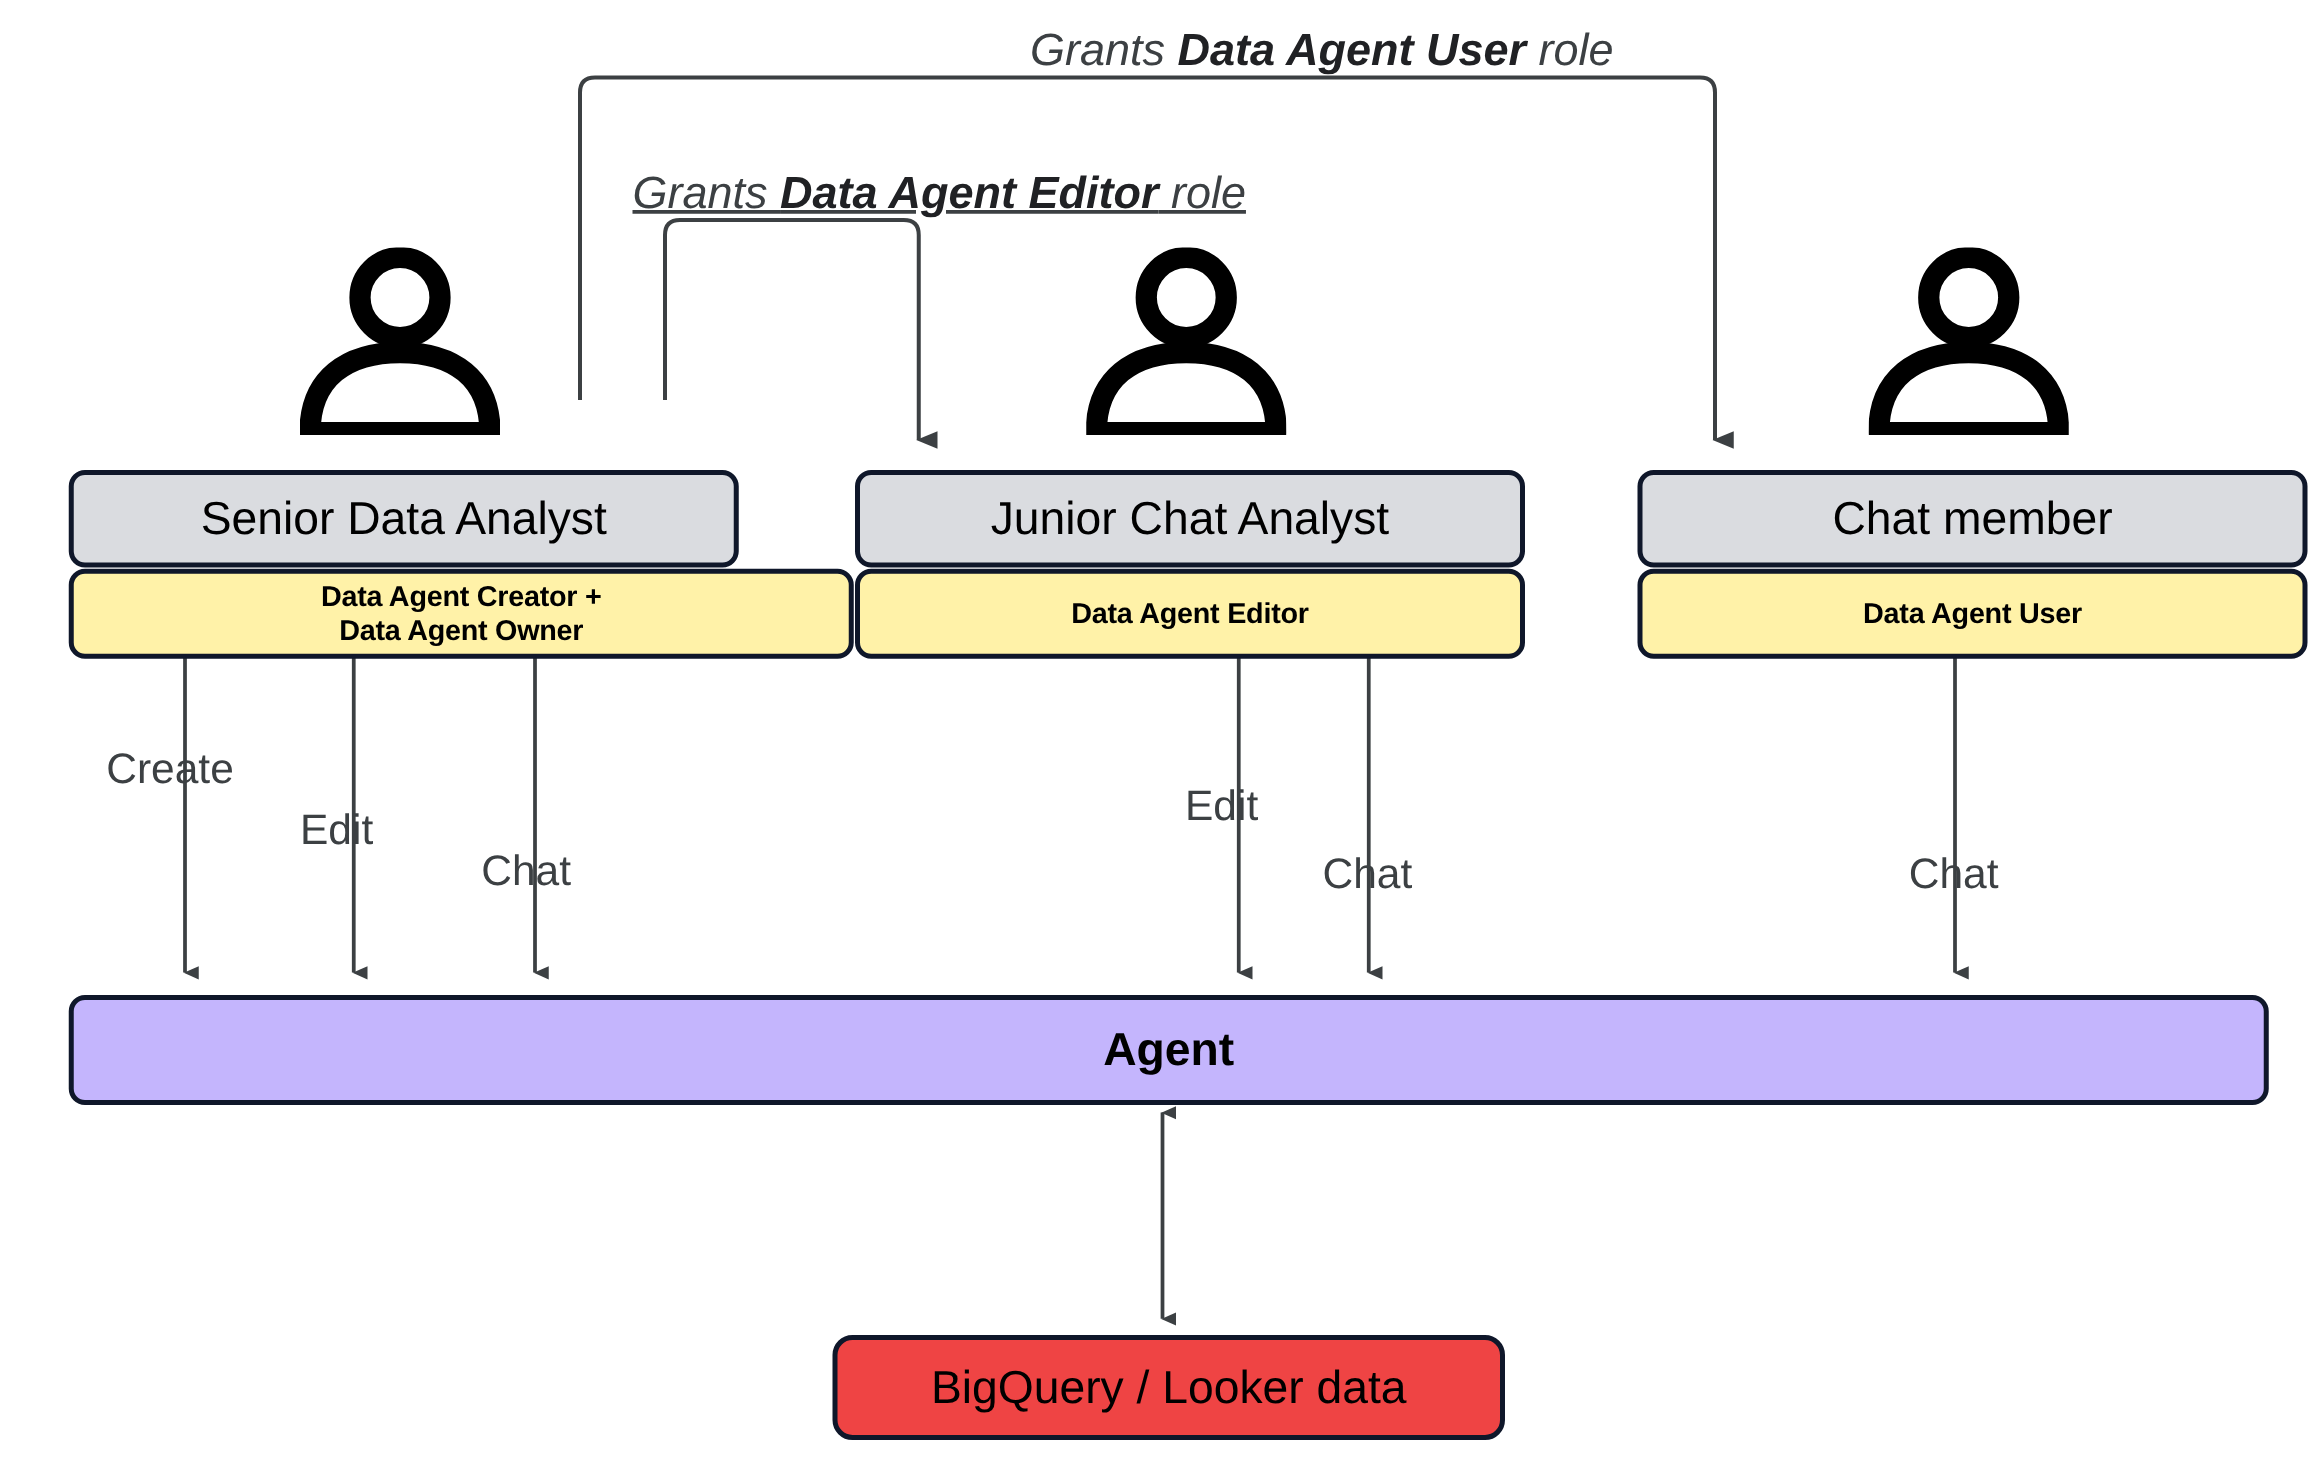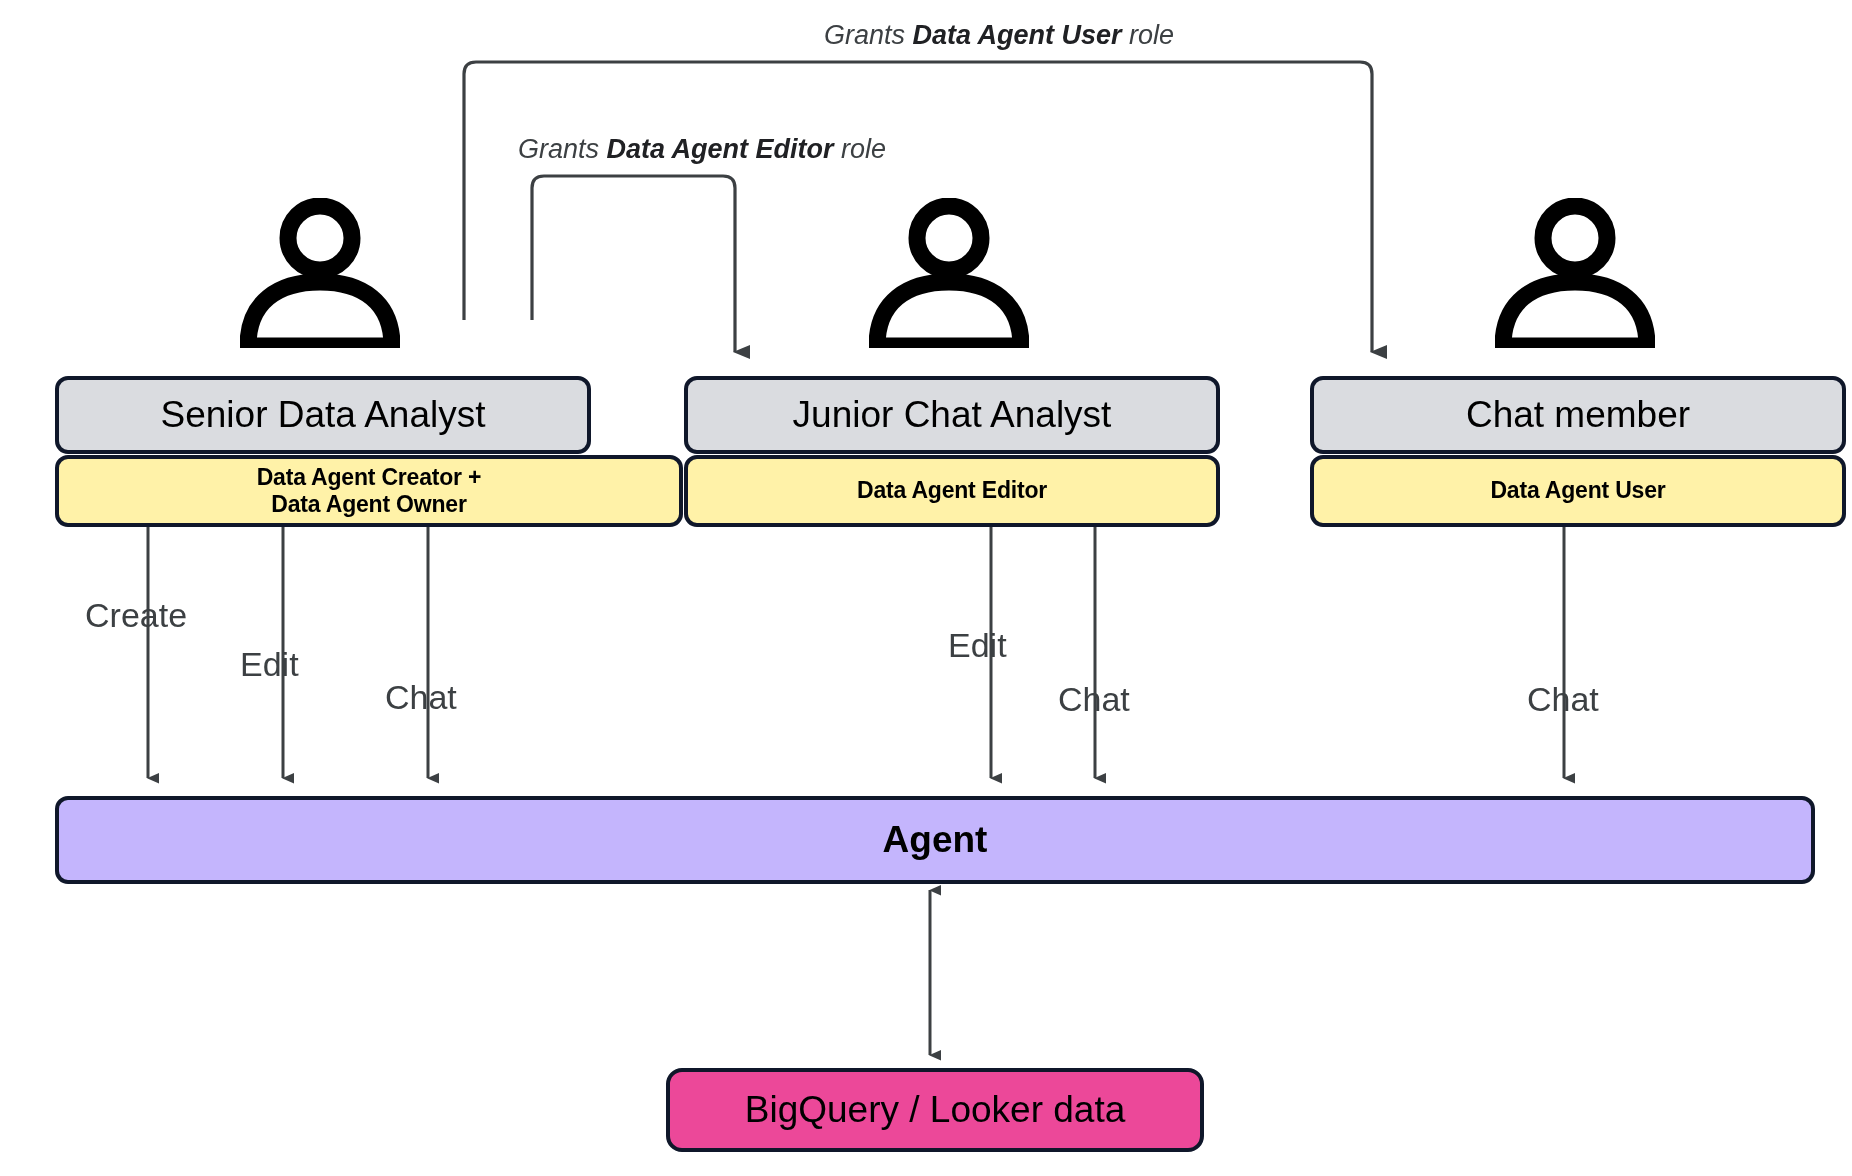--- a/index.html
+++ b/index.html
@@ -60,36 +60,36 @@
     border-radius: 13px;
     letter-spacing: -0.2px;
   }
   .agent-bar {
     background: #c4b5fd;
     font-size: 37px;
     font-weight: 700;
     border-radius: 13px;
   }
   .data-box {
-    background: #ec4899;
+    background: #ef4444;
     font-size: 37px;
     font-weight: 400;
     border-radius: 16px;
   }
   
   .edge-label {
     position: absolute;
     font-size: 34px;
     color: #3c4043;
     white-space: nowrap;
     line-height: 1;
   }
   .grant-label {
     position: absolute;
-    font-size: 27px;
+    font-size: 36px;
     font-style: italic;
     color: #3c4043;
     white-space: nowrap;
     line-height: 1;
   }
   .grant-label b {
     font-weight: 700;
     font-style: italic;
     color: #202124;
   }
@@ -143,21 +143,21 @@
 
     <g>
       <line x1="930" y1="890" x2="930" y2="1055" stroke="#3c4043" stroke-width="3" marker-start="url(#arrowStart)" marker-end="url(#arrowEnd)"></line>
     </g>
   </svg>
 
   <div class="grant-label" style="left:824px; top:22px;">
     <span>Grants </span><b>Data Agent User</b><span> role</span>
   </div>
 
-  <div class="grant-label" style="left:518px; top:136px;">
+  <div class="grant-label" style="left:506px; top:136px;text-decoration:underline;">
     <span>Grants </span><b>Data Agent Editor</b><span> role</span>
   </div>
 
   <svg class="person" style="left:240px; top:198px;" viewBox="0 0 160 150" xmlns="http://www.w3.org/2000/svg">
     <circle cx="80" cy="40" r="32" fill="none" stroke="#000" stroke-width="17"></circle>
     <path d="M8 148 C8 104 38 84 80 84 C122 84 152 104 152 148 Z" fill="none" stroke="#000" stroke-width="17" stroke-linejoin="round"></path>
   </svg>
 
   <svg class="person" style="left:869px; top:198px;" viewBox="0 0 160 150" xmlns="http://www.w3.org/2000/svg">
     <circle cx="80" cy="40" r="32" fill="none" stroke="#000" stroke-width="17"></circle>

